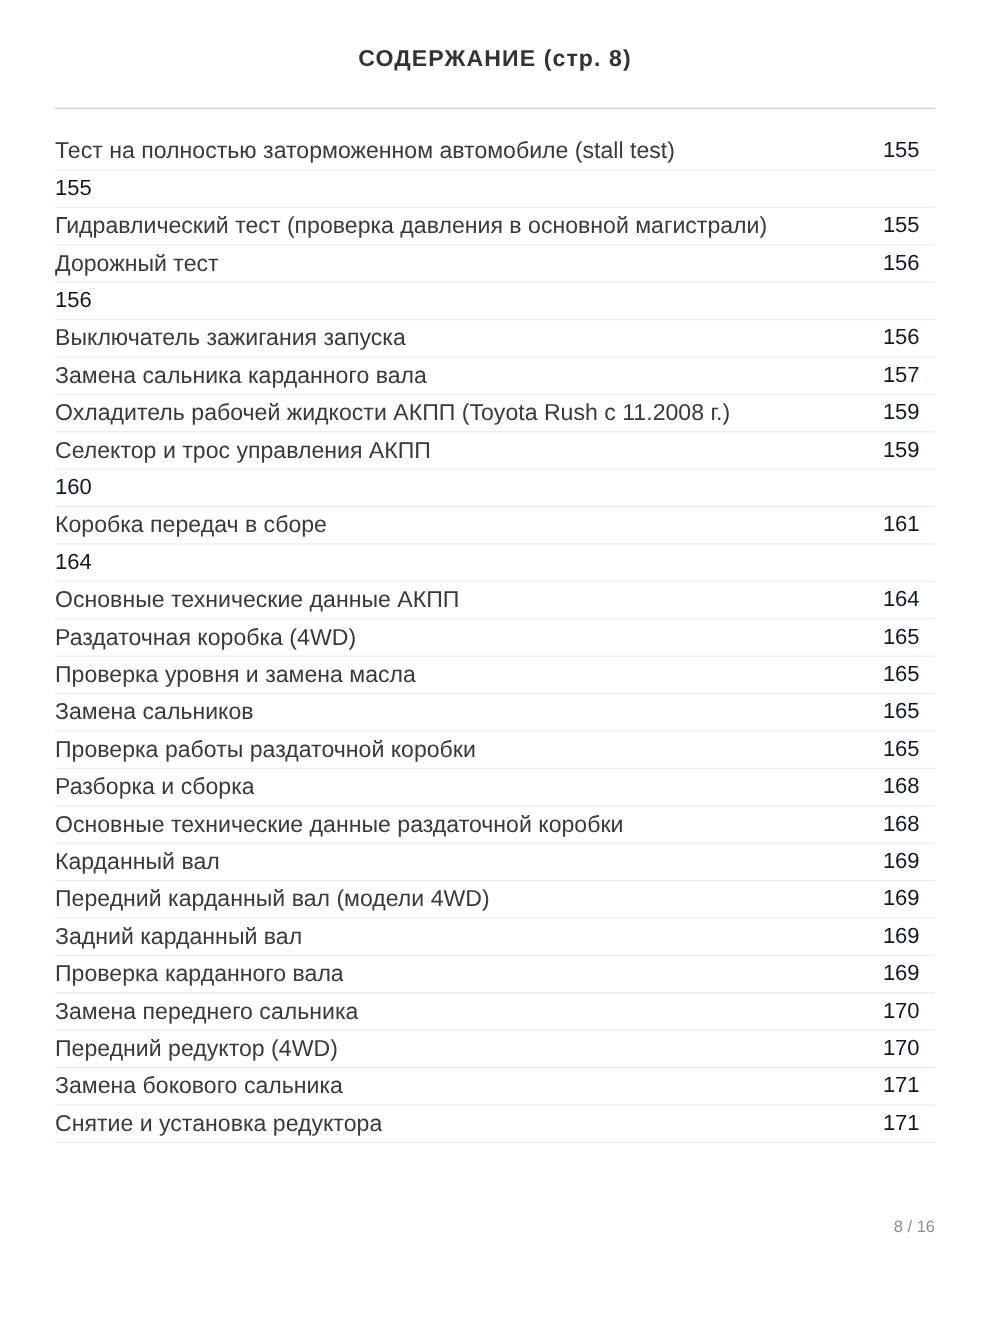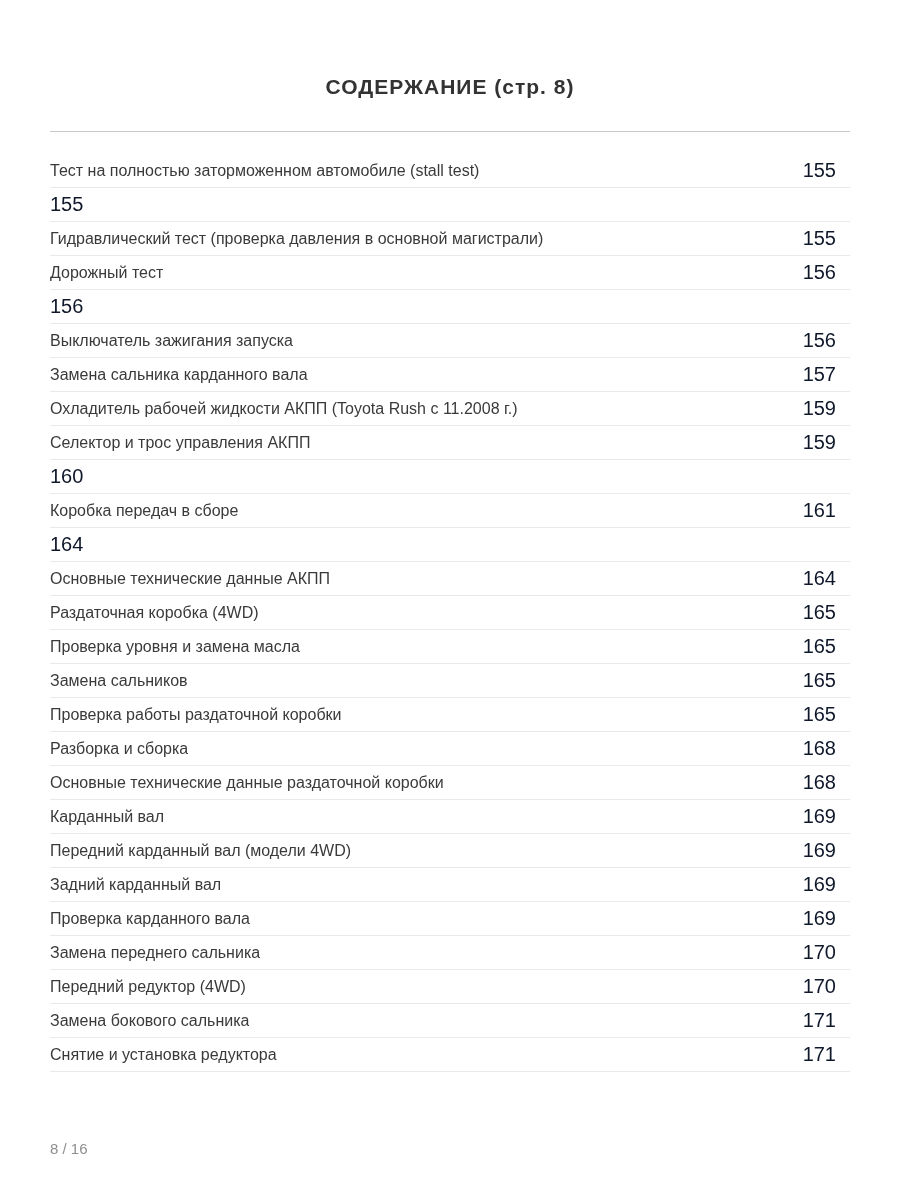--- a/index.html
+++ b/index.html
@@ -8,21 +8,20 @@
     background: #ffffff;
   }
   body {
     width: 900px;
     height: 1200px;
     overflow: hidden;
     font-family: "Liberation Sans", "DejaVu Sans", sans-serif;
   }
   .page {
     padding: 0 50px;
-    margin-top: 33px;
   }
   .page-title {
     margin: 0;
     padding-top: 42px;
     text-align: center;
     font-size: 21px;
     line-height: 24px;
     font-weight: 700;
     letter-spacing: 1px;
     color: #333333;
@@ -37,34 +36,34 @@
     margin-top: 22px;
   }
   .toc-row {
     display: flex;
     align-items: center;
     justify-content: space-between;
     height: 33px;
     border-bottom: 1px solid #e9e9e9;
   }
   .toc-label {
-    font-size: 16px;
+    font-size: 21px;
     color: #3a3a3a;
     white-space: nowrap;
     overflow: hidden;
   }
   .toc-page-num {
     font-size: 20px;
     color: #0f172a;
     padding-right: 14px;
     flex: none;
   }
   .footer {
     margin-top: 68px;
-    text-align: left;
+    text-align: right;
     font-size: 15px;
     color: #8e8e8e;
   }
 </style>
 </head>
 <body>
 
 <div class="page">
   <h1 class="page-title">СОДЕРЖАНИЕ (стр. 8)</h1>
 

